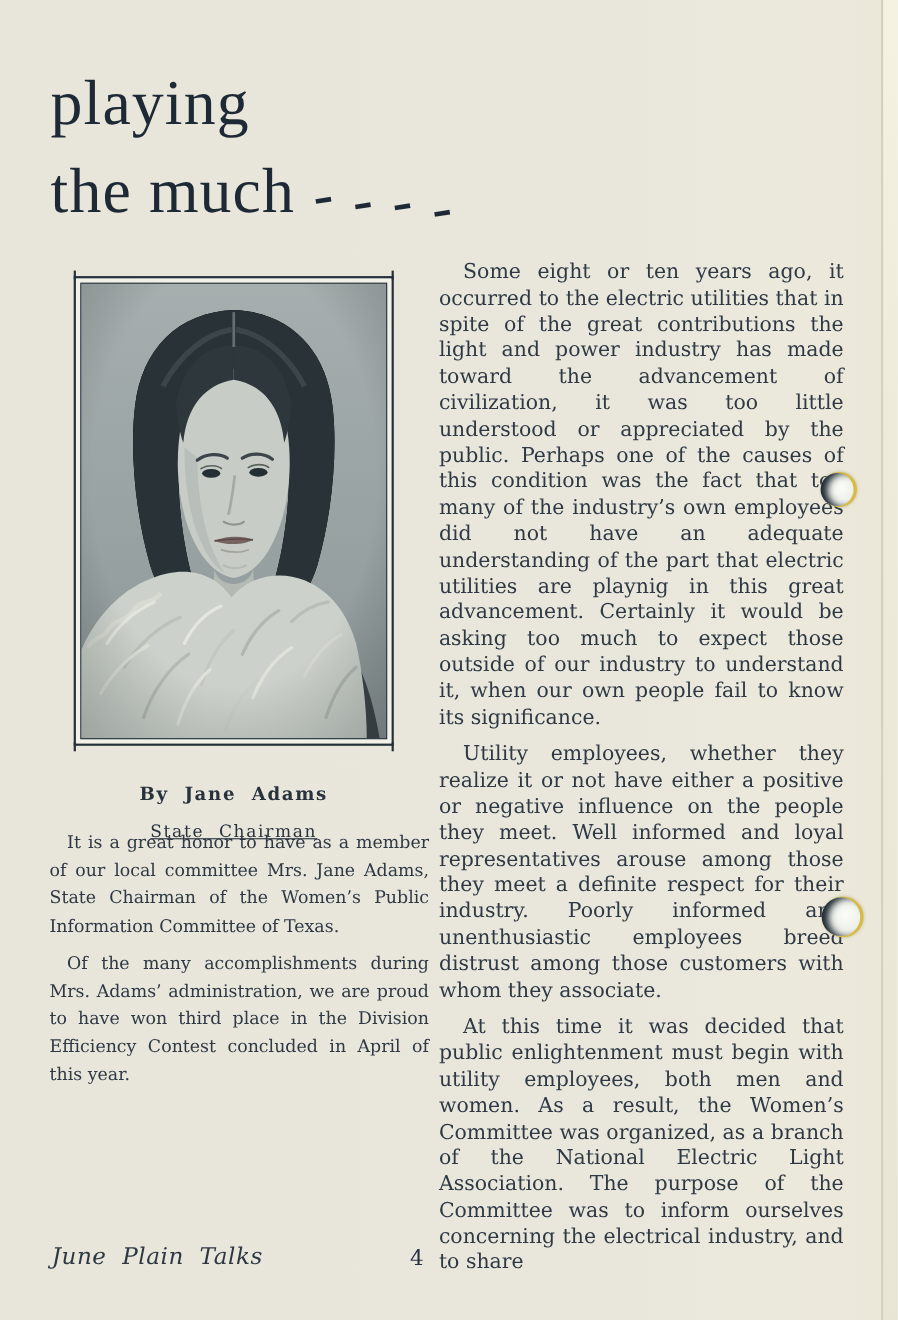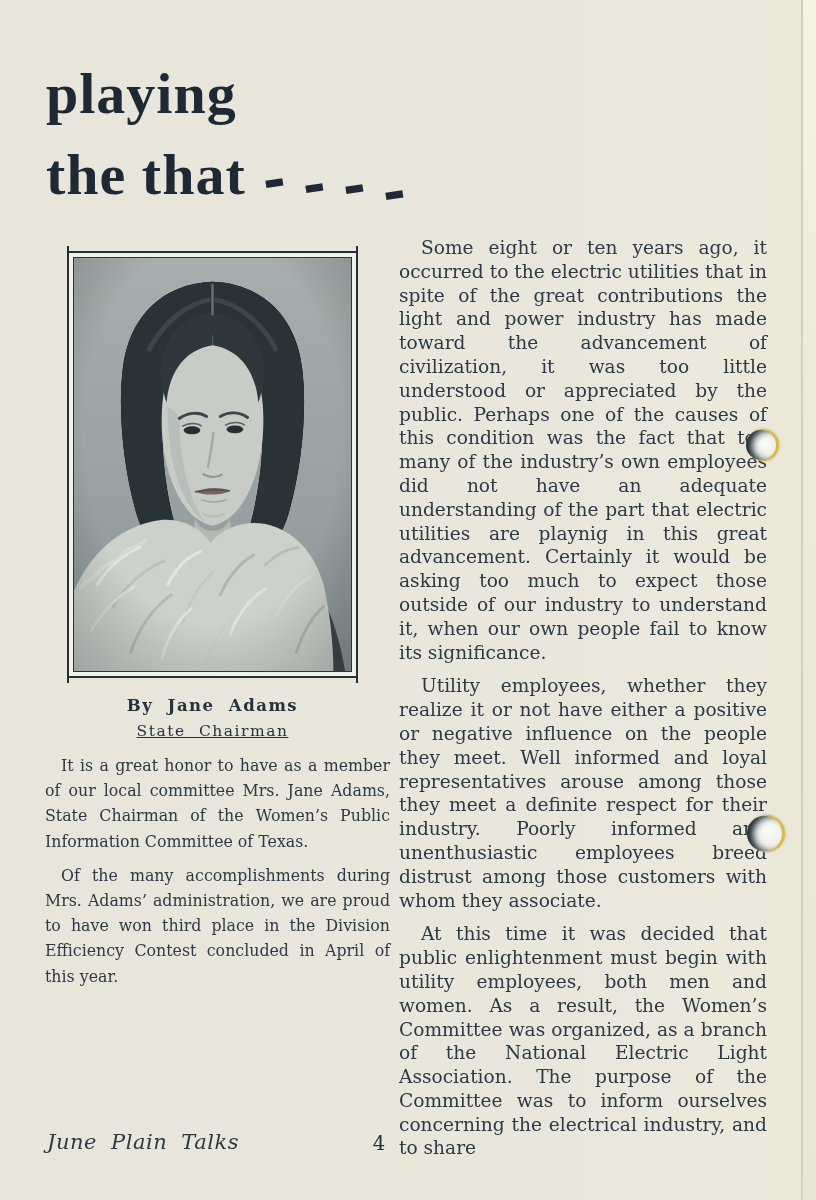--- a/index.html
+++ b/index.html
@@ -6,37 +6,37 @@
   body{
     width:816px;height:1200px;position:relative;overflow:hidden;
     background:linear-gradient(90deg,#e8e6db 0%,#e9e7dc 70%,#ecE9dc 92%,#eae7d8 100%);
     font-family:"DejaVu Serif",serif;color:#2e3944;
   }
   .page{position:absolute;inset:0;}
 
   
   .masthead{position:absolute;left:46px;top:54px;color:#1e2936;
     font-family:"Liberation Serif",serif;}
-  .title-line{font-size:58px;line-height:80px;font-weight:700;letter-spacing:1px;white-space:nowrap;}
+  .title-line{font-size:58px;line-height:80px;font-weight:400;letter-spacing:1px;white-space:nowrap;}
   .dash{display:inline-block;font-family:"DejaVu Serif",serif;font-size:56px;
     position:relative;margin-left:16px;transform:rotate(-9deg);color:#1e2936;}
   .dash.d1{top:4px;} .dash.d2{top:9px;} .dash.d3{top:10px;} .dash.d4{top:16px;}
 
   
   .photo-frame{position:absolute;left:67px;top:251px;width:291px;height:427px;
     box-sizing:border-box;border:2px solid #252f39;background:#f2f1e8;padding:4px;}
   .photo-inner{width:100%;height:100%;box-sizing:border-box;border:1px solid #2b3540;
     background:#98a2a4;overflow:hidden;}
   .photo-inner svg{display:block;width:100%;height:100%;}
   .tick{position:absolute;width:2px;height:8px;background:#252f39;}
   .tick-tl{left:-2px;top:-7px;} .tick-tr{right:-2px;top:-7px;}
   .tick-bl{left:-2px;bottom:-7px;} .tick-br{right:-2px;bottom:-7px;}
 
   .caption{position:absolute;left:67px;top:696px;width:291px;text-align:center;color:#27323c;}
-  .caption-by{font-size:16.5px;font-weight:700;letter-spacing:1.5px;word-spacing:7px;margin:0;}
+  .caption-by{font-size:16.5px;font-weight:700;letter-spacing:1.5px;word-spacing:7px;margin:16px;}
   .caption-role{font-size:15.5px;font-weight:400;letter-spacing:1.5px;word-spacing:7px;margin:7px 0 0;text-decoration:underline;}
 
   
   .col{position:absolute;text-align:justify;}
   .col p{margin:0;}
   .col-left{left:45px;top:753px;width:345px;font-size:15.8px;line-height:25.2px;}
   .col-left p{text-indent:16px;margin-bottom:9px;}
   .col-right{left:399px;top:236px;width:368px;font-size:18.6px;line-height:23.8px;}
   .col-right p{text-indent:22px;margin-bottom:10px;}
 
@@ -57,21 +57,21 @@
   .page-edge-strip{position:absolute;left:803px;top:0;width:13px;height:1200px;
     background:linear-gradient(180deg,#f6f2e1,#efebdb 30%,#e9e5d5);}
 </style>
 </head>
 <body>
 
 <div class="page">
 
   <div class="masthead">
     <div class="title-line">playing</div>
-    <div class="title-line"><span>the that</span><span class="dash d1">-</span><span class="dash d2">-</span><span class="dash d3">-</span><span class="dash d4">-</span>
+    <div class="title-line"><span>the much</span><span class="dash d1">-</span><span class="dash d2">-</span><span class="dash d3">-</span><span class="dash d4">-</span>
     </div>
   </div>
 
   <div class="photo-frame">
     <span class="tick tick-tl"></span>
     <span class="tick tick-tr"></span>
     <span class="tick tick-bl"></span>
     <span class="tick tick-br"></span>
     <div class="photo-inner">
       <svg viewBox="0 0 284 417" preserveAspectRatio="none" role="img">

